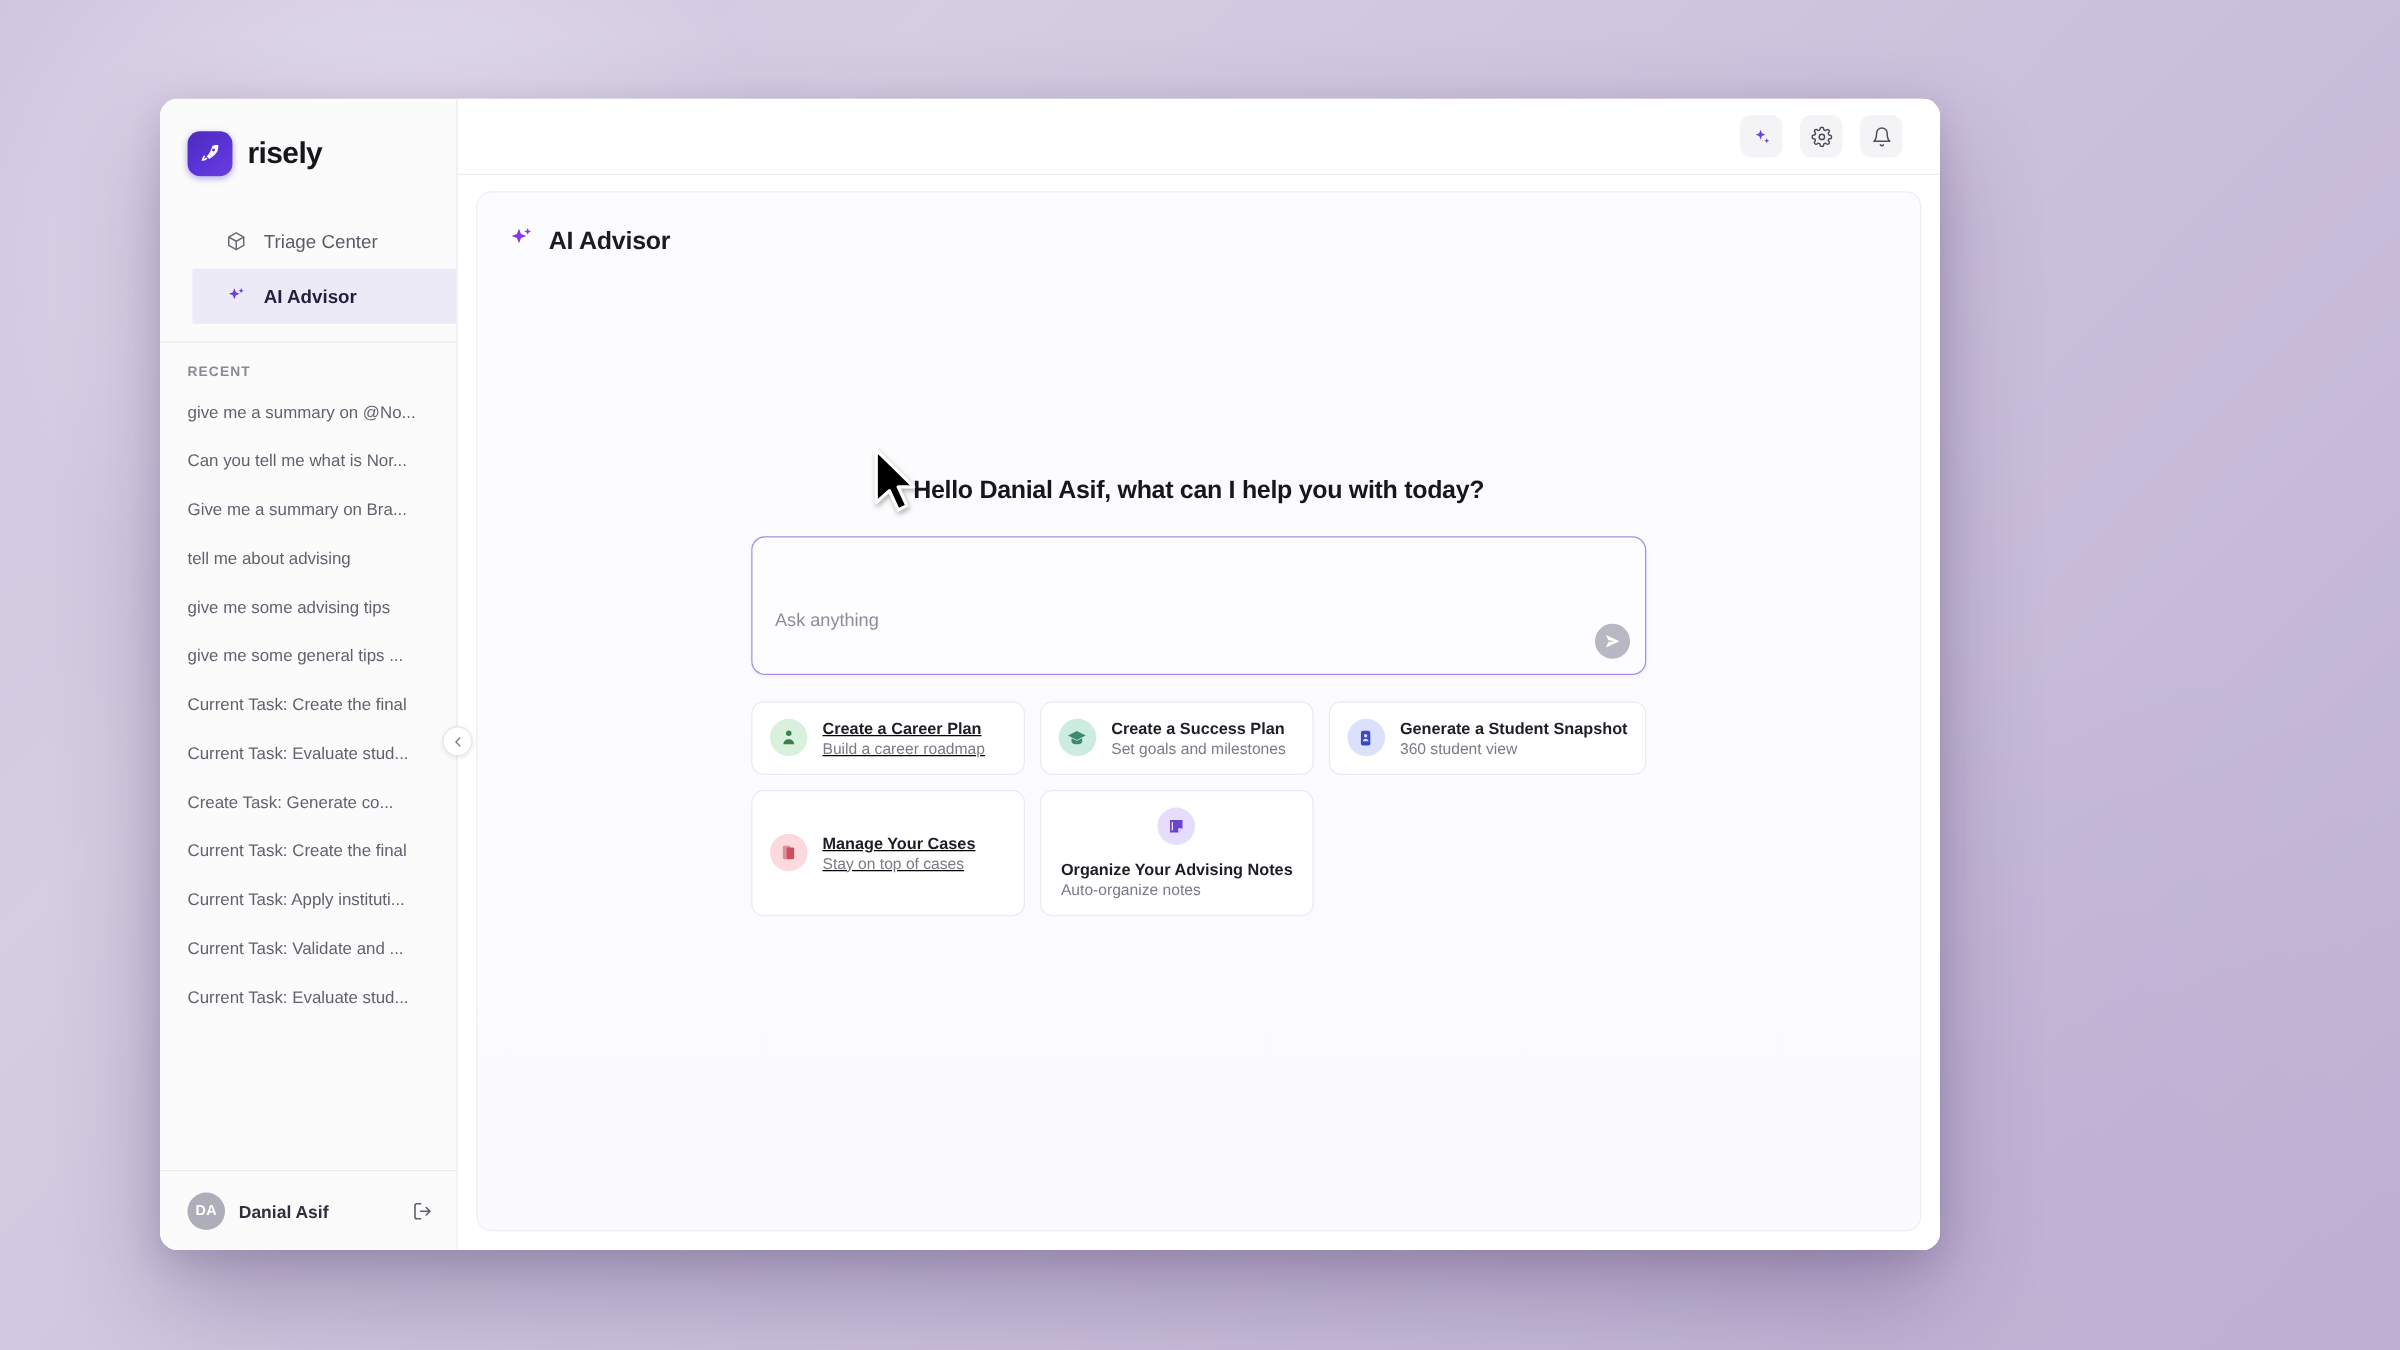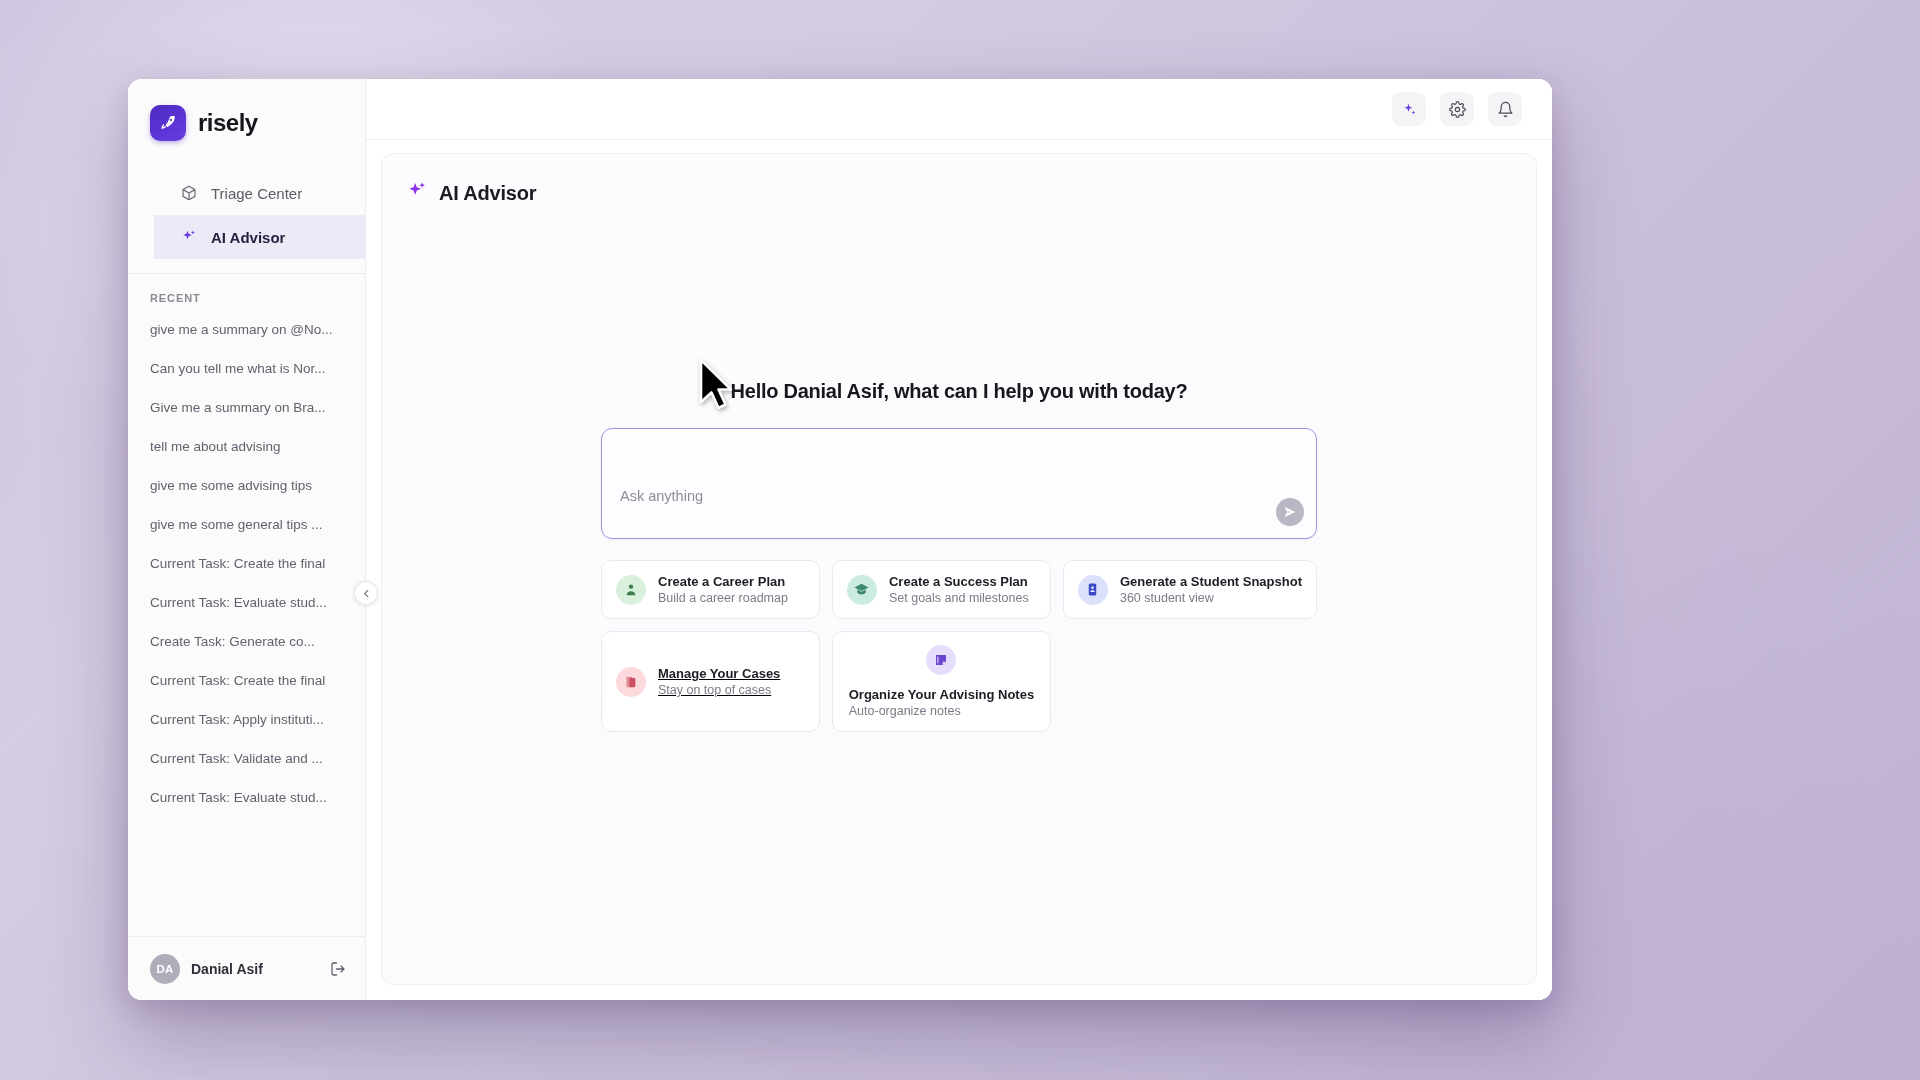--- a/index.html
+++ b/index.html
@@ -371,21 +371,21 @@
             <div class="composer-placeholder">Ask anything</div>
             <div class="send-btn">
               <svg width="14" height="14" viewBox="0 0 24 24" fill="#ffffff">
                 <path d="M3 20.5L21.5 12 3 3.5l3.2 7.2L15 12l-8.8 1.3L3 20.5z"></path>
               </svg>
             </div>
           </div>
 
           <div class="cards">
 
-            <div class="card" style="border-color:#e9e9ef;">
+            <div class="card" style="border-color:#e9e9ef;text-decoration:underline;">
               <div class="card-icon" style="background:#d9f0dc;">
                 <svg width="16" height="16" viewBox="0 0 24 24" fill="#3f7f4d">
                   <circle cx="12" cy="7" r="3.3"></circle>
                   <path d="M5.5 20c0-3.6 2.9-6 6.5-6s6.5 2.4 6.5 6H5.5z"></path>
                 </svg>
               </div>
               <div class="card-text">
                 <div class="card-title">Create a Career Plan</div>
                 <div class="card-sub">Build a career roadmap</div>
               </div>

